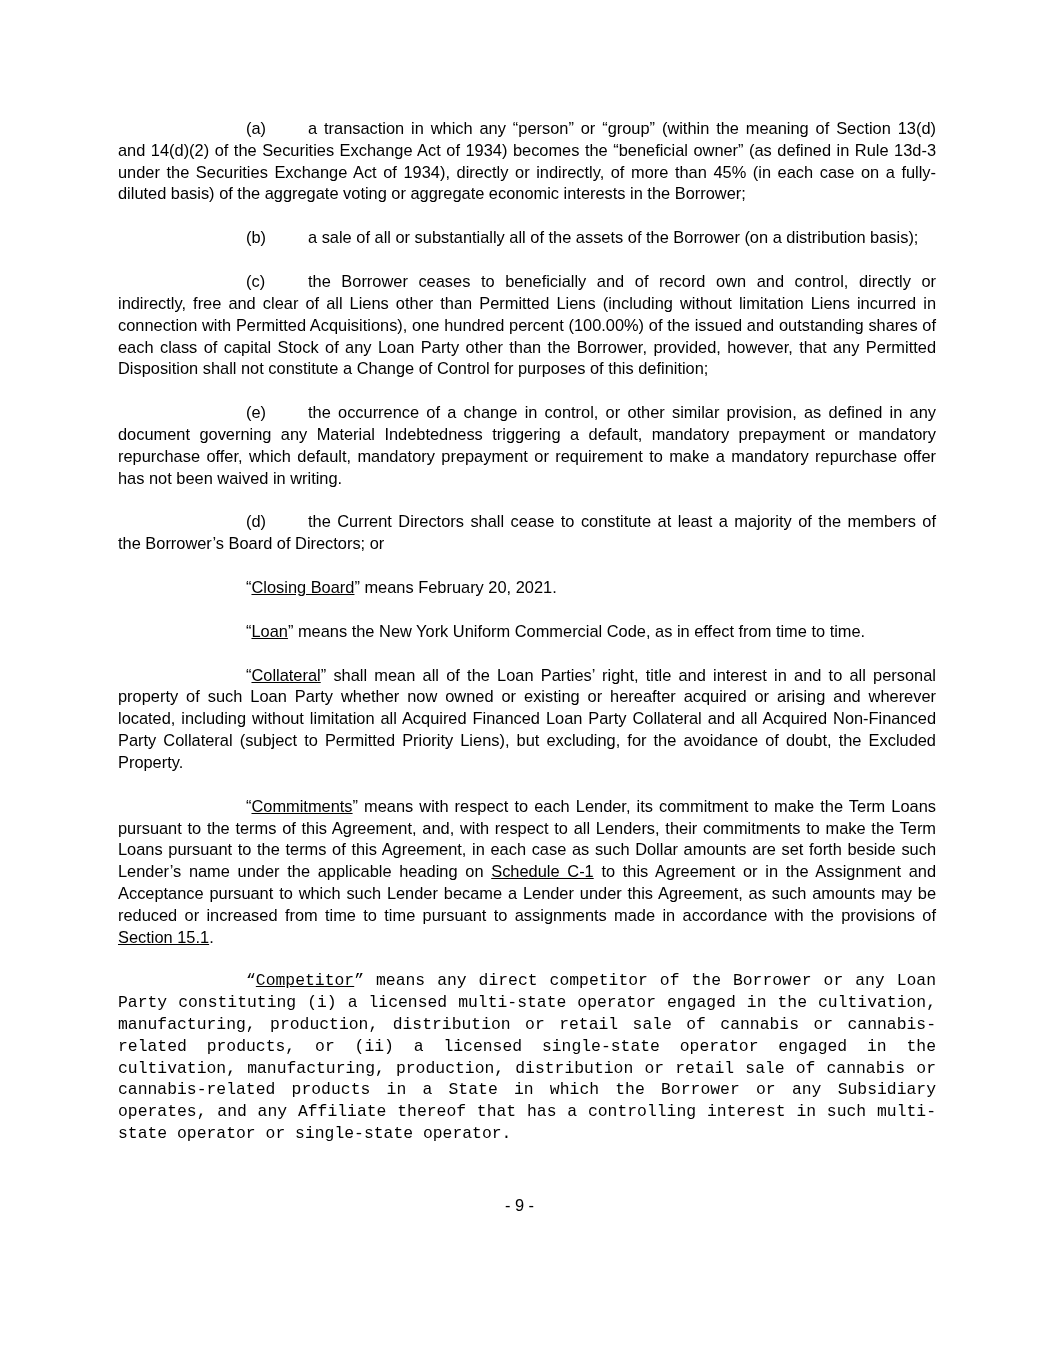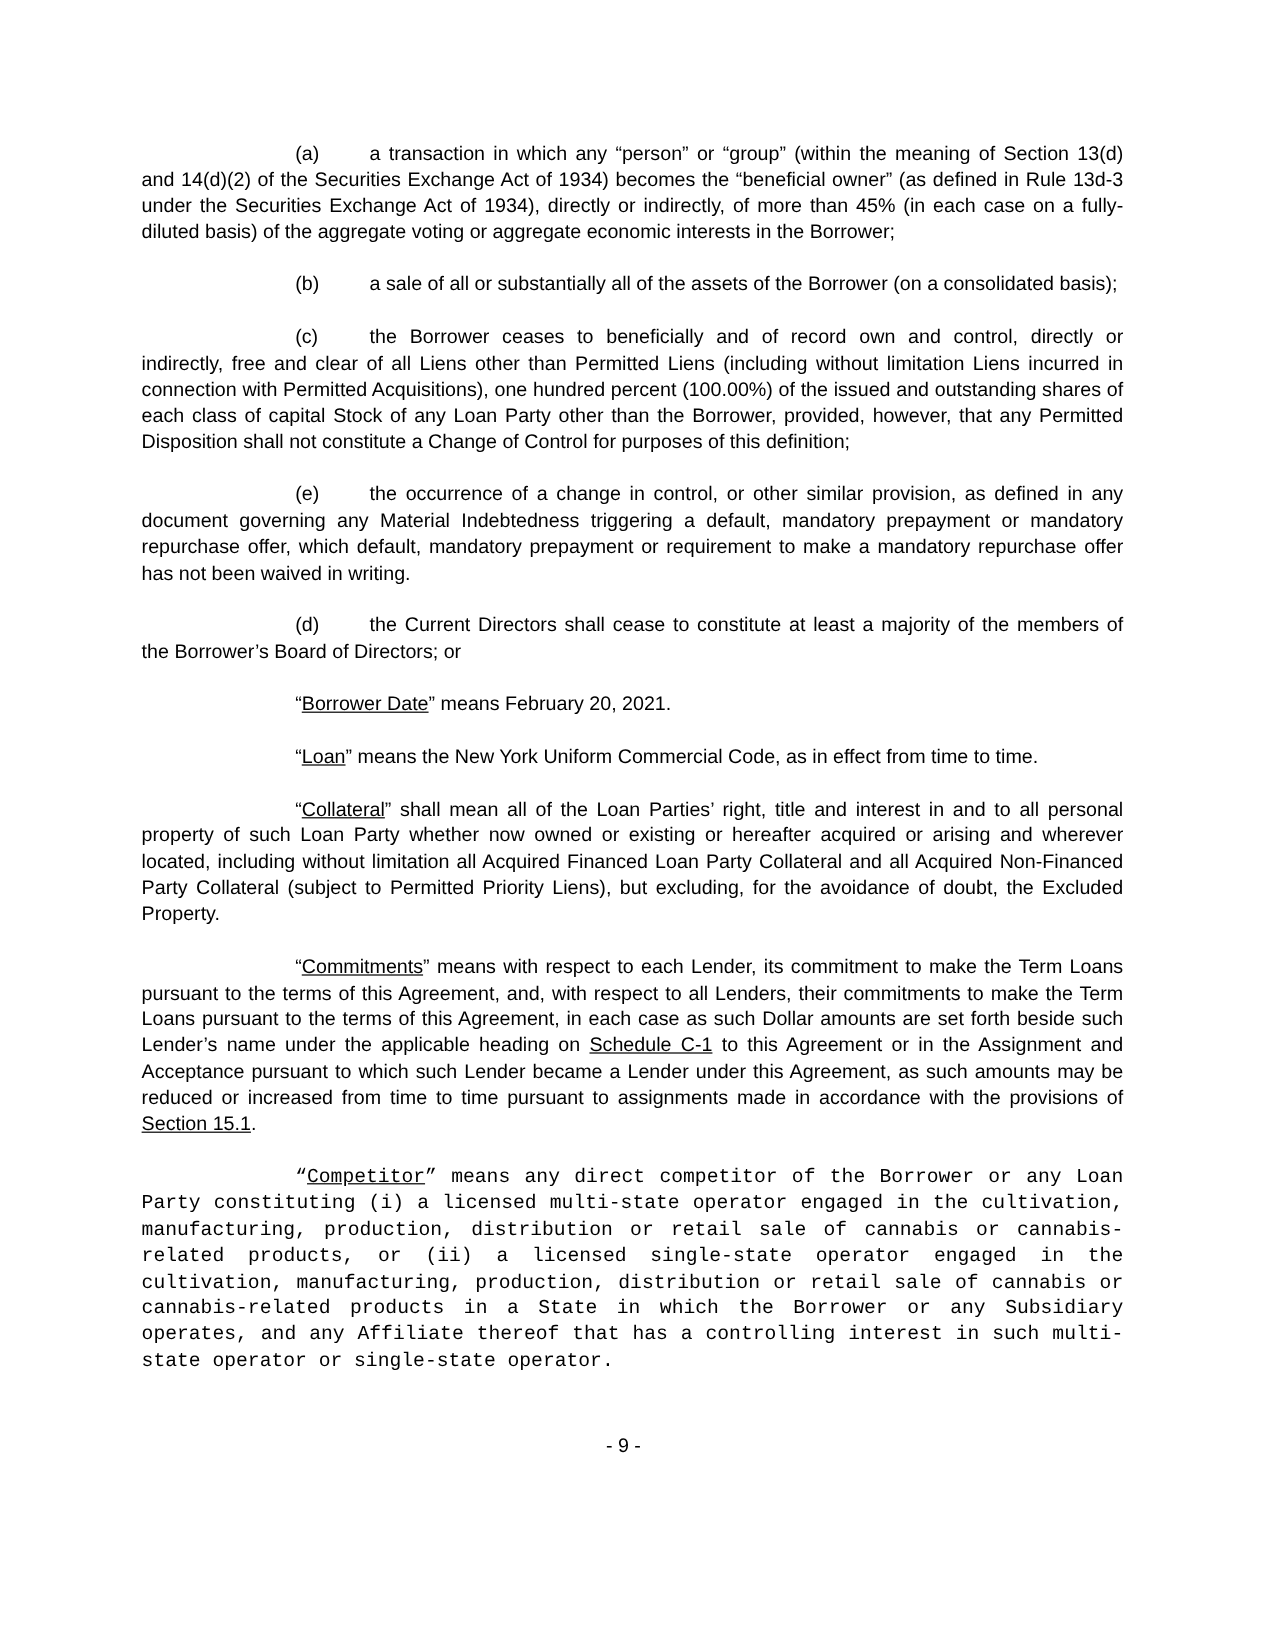--- a/index.html
+++ b/index.html
@@ -61,37 +61,37 @@
 <body>
 
 <div class="page">
   <div class="doc-body">
 
     <p class="para">
       <span class="indent"></span><span class="lbl">(a)</span><span>a transaction in which any “person” or “group” (within the meaning of Section 13(d) and 14(d)(2) of the Securities Exchange Act of 1934) becomes the “beneficial owner” (as defined in Rule 13d-3 under the Securities Exchange Act of 1934), directly or indirectly, of more than 45% (in each case on a fully-diluted basis) of the aggregate voting or aggregate economic interests in the Borrower;</span>
     </p>
 
     <p class="para">
-      <span class="indent"></span><span class="lbl">(b)</span><span>a sale of all or substantially all of the assets of the Borrower (on a consolidated basis);</span>
+      <span class="indent"></span><span class="lbl">(b)</span><span>a sale of all or substantially all of the assets of the Borrower (on a distribution basis);</span>
     </p>
 
     <p class="para">
       <span class="indent"></span><span class="lbl">(c)</span><span>the Borrower ceases to beneficially and of record own and control, directly or indirectly, free and clear of all Liens other than Permitted Liens (including without limitation Liens incurred in connection with Permitted Acquisitions), one hundred percent (100.00%) of the issued and outstanding shares of each class of capital Stock of any Loan Party other than the Borrower, provided, however, that any Permitted Disposition shall not constitute a Change of Control for purposes of this definition;</span>
     </p>
 
     <p class="para">
       <span class="indent"></span><span class="lbl">(e)</span><span>the occurrence of a change in control, or other similar provision, as defined in any document governing any Material Indebtedness triggering a default, mandatory prepayment or mandatory repurchase offer, which default, mandatory prepayment or requirement to make a mandatory repurchase offer has not been waived in writing.</span>
     </p>
 
     <p class="para">
       <span class="indent"></span><span class="lbl">(d)</span><span>the Current Directors shall cease to constitute at least a majority of the members of the Borrower’s Board of Directors; or</span>
     </p>
 
     <p class="para">
-      <span class="indent"></span><span>“</span><span class="u">Borrower Date</span><span>” means February 20, 2021.</span>
+      <span class="indent"></span><span>“</span><span class="u">Closing Board</span><span>” means February 20, 2021.</span>
     </p>
 
     <p class="para">
       <span class="indent"></span><span>“</span><span class="u">Loan</span><span>” means the New York Uniform Commercial Code, as in effect from time to time.</span>
     </p>
 
     <p class="para">
       <span class="indent"></span><span>“</span><span class="u">Collateral</span><span>” shall mean all of the Loan Parties’ right, title and interest in and to all personal property of such Loan Party whether now owned or existing or hereafter acquired or arising and wherever located, including without limitation all Acquired Financed Loan Party Collateral and all Acquired Non-Financed Party Collateral (subject to Permitted Priority Liens), but excluding, for the avoidance of doubt, the Excluded Property.</span>
     </p>
 

